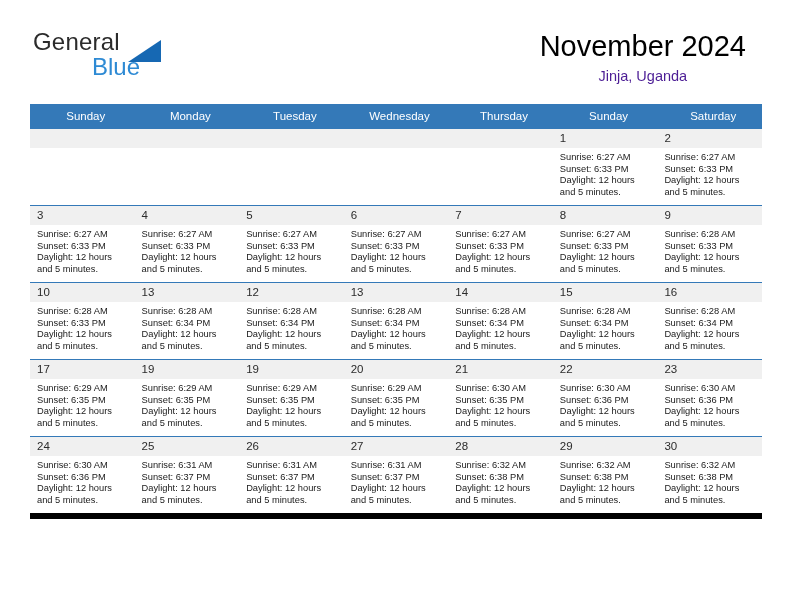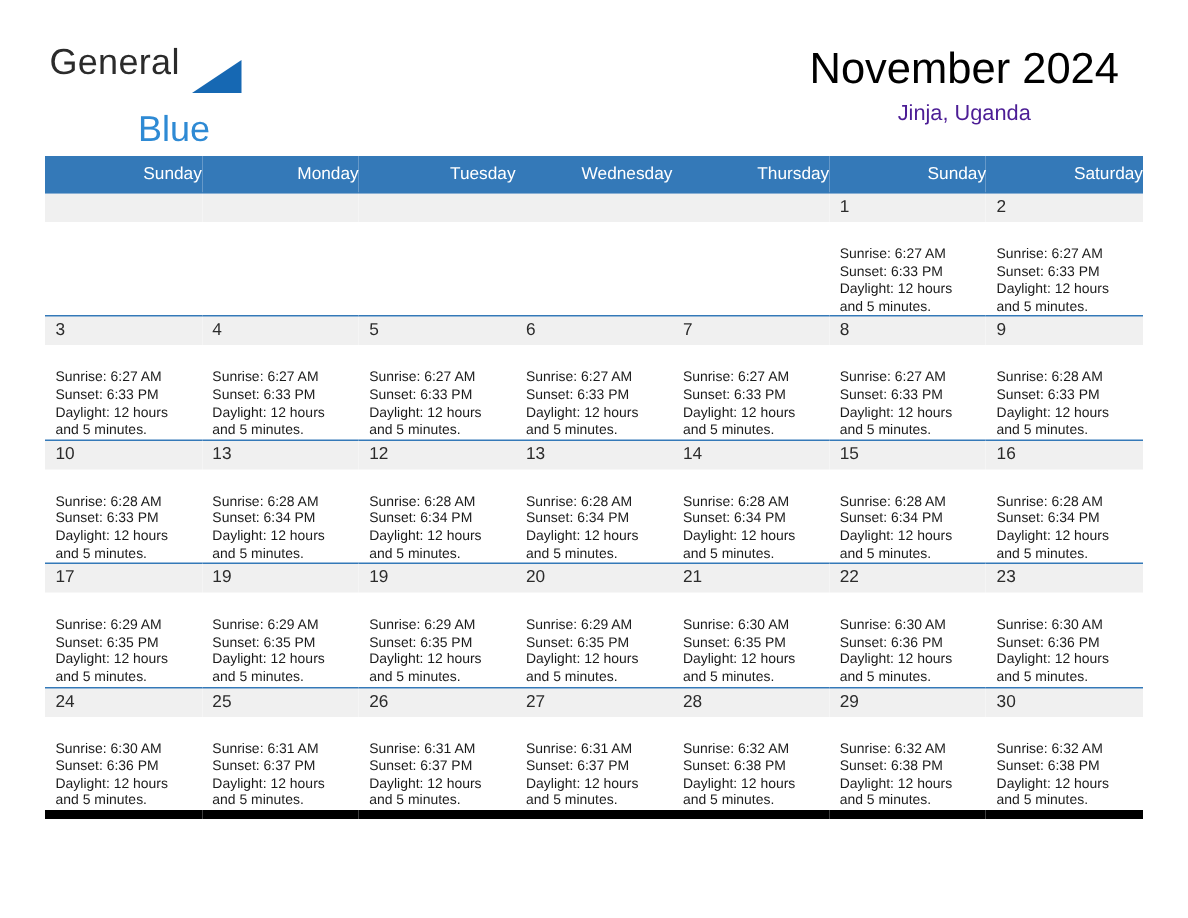--- a/index.html
+++ b/index.html
@@ -56,21 +56,20 @@
     border-bottom: 22px solid #1668b3;
   }
   .logo-blue {
     position: absolute;
     left: 62px;
     top: 25px;
     font-size: 24px;
     color: #2e8ad4;
     font-family: "Liberation Sans", sans-serif;
     line-height: 28px;
-    margin-top: 20px;
   }
   .title-block {
     position: absolute;
     right: 0;
     top: 0;
     text-align: center;
   }
   .month-title {
     font-size: 29px;
     color: #000000;
@@ -92,21 +91,21 @@
     top: 104px;
     width: 732px;
     border-collapse: collapse;
     table-layout: fixed;
   }
   .calendar th {
     background: #3479b8;
     color: #ffffff;
     font-size: 11.5px;
     font-weight: normal;
-    text-align: right;
+    text-align: center;
     padding: 5px 0 5px 7px;
     height: 14px;
     border: none;
   }
   .calendar td {
     width: 104.57px;
     height: 76px;
     vertical-align: top;
     padding: 0;
     border-top: 1px solid #3479b8;
@@ -118,21 +117,21 @@
   .daynum {
     display: block;
     background: #f0f0f0;
     font-size: 11.5px;
     color: #2b2b2b;
     padding: 3px 0 3px 7px;
     line-height: 13px;
     height: 13px;
   }
   .cell-body {
-    padding: 16px 6px 0 7px;
+    padding: 4px 6px 0 7px;
     font-size: 9.3px;
     line-height: 11.6px;
     color: #1a1a1a;
   }
   .cell-body div {
     white-space: nowrap;
   }
   .cell-empty .daynum {
     color: transparent;
   }

